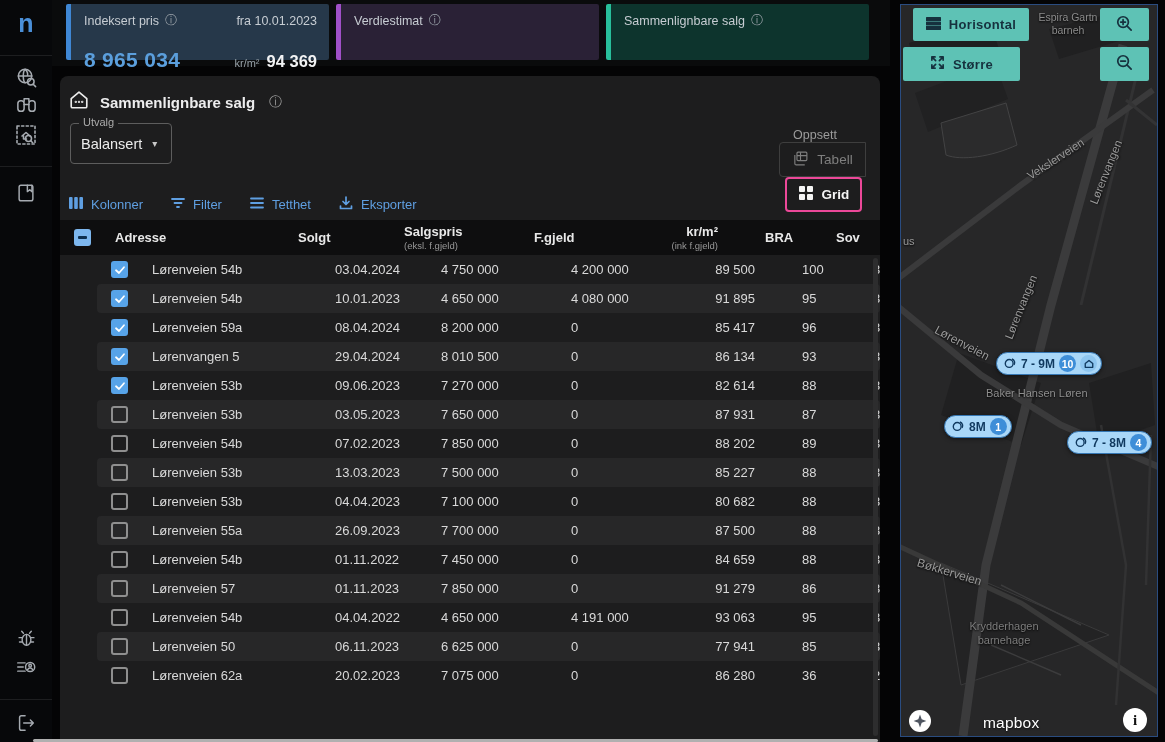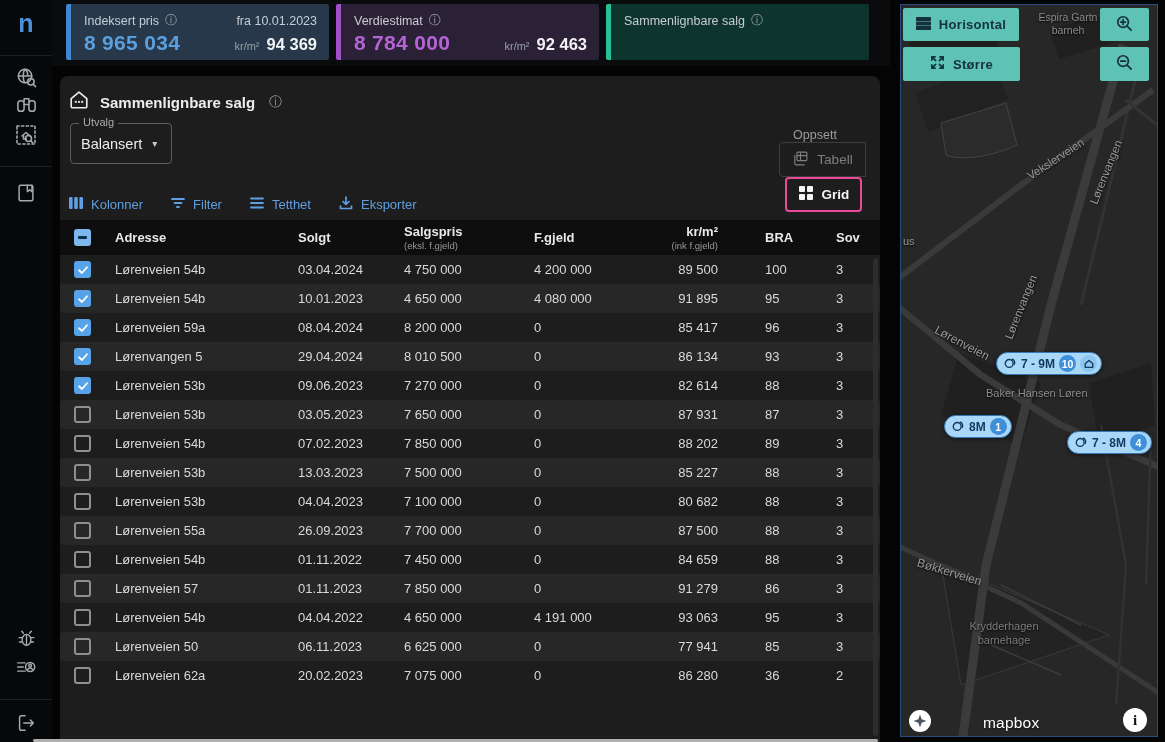--- a/index.html
+++ b/index.html
@@ -14,21 +14,21 @@
   .logo { position:absolute; left:9px; top:8px; width:34px; height:30px; display:flex; align-items:center; justify-content:center;
     color:#4a8fd8; font-size:25px; font-weight:800; }
 
   
   .topbar { position:absolute; left:52px; top:0; width:838px; height:66px; background:#0a0b0c; }
   .cards { position:absolute; left:14px; top:4px; display:flex; gap:7px; }
   .card { width:263px; height:56px; border-left:5px solid; padding:8px 12px 6px 13px; border-radius:2px; }
   .card-r1 { display:flex; justify-content:space-between; align-items:center; font-size:12.5px; color:#c7cdd3; }
   .card-label { display:flex; align-items:center; gap:6px; }
   .info-i { color:#9aa2a9; font-size:12px; }
-  .card-r2 { display:flex; justify-content:space-between; align-items:baseline; margin-top:2px; }
+  .card-r2 { display:flex; justify-content:space-between; align-items:baseline; margin-top:19px; }
   .card-value { font-size:21px; font-weight:700; letter-spacing:.3px; }
   .card-unit { font-size:11px; color:#97a1a8; margin-right:7px; }
   .card-unitval { font-size:16.5px; font-weight:700; color:#f2f3f4; }
   .card1 { background:#26384a; border-color:#3f87d4; } .card1 .card-value{ color:#5b9fdd; }
   .card2 { background:#2a2136; border-color:#a050c8; } .card2 .card-value{ color:#b563d6; }
   .card3 { background:#0d342d; border-color:#28bf9b; } .card3 .card-value{ color:#2ec9a0; }
 
   
   .main { position:absolute; left:60px; top:76px; width:820px; height:666px; background:#1d1d1e; border-radius:8px 8px 0 0; }
   .sec-head { position:absolute; left:8px; top:13px; display:flex; align-items:center; gap:10px; }
@@ -51,21 +51,21 @@
   .tool { display:flex; align-items:center; gap:7px; margin-right:27px; color:#5f9fe2; font-size:13px; font-weight:500; cursor:pointer; }
 
   .thead { position:absolute; left:0; top:144px; width:820px; height:35px; background:#0e0e0f; }
   .grid8 { display:grid; grid-template-columns:45px 183px 106px 130px 126px 68px 102px 60px; align-items:center; height:100%; }
   .hc { font-size:13px; font-weight:700; color:#e8e8e8; }
   .sub { font-size:9.5px; font-weight:400; color:#989898; margin-top:1px; }
   .pl10 { padding-left:10px; } .c-kr { text-align:right; display:flex; flex-direction:column; align-items:flex-end; }
   .c-bra { padding-left:47px; } .c-sov { padding-left:16px; }
   .c-check { display:flex; justify-content:center; }
 
-  .tbody { position:absolute; left:0; top:179px; width:820px; height:435px; display:flex; flex-direction:column; }
+  .tbody { position:absolute; left:0; top:179px; width:820px; height:435px; display:flex; flex-direction:column;padding-left:37px; }
   .trow { flex:1; font-size:13px; color:#d9d9d9; cursor:pointer; }
   .trow.alt { background:#272728; border-radius:4px; }
 
   .cb { width:17px; height:17px; border-radius:3px; border:2px solid #8f8f8f; display:flex; align-items:center; justify-content:center; cursor:pointer; }
   .cb.checked { background:#57a3e8; border-color:#57a3e8; }
   .cb.ind { background:#7db7ee; border-color:#7db7ee; }
   .cb.ind::after { content:""; width:9px; height:2.4px; background:#0e2f4e; border-radius:1px; }
 
   .vscroll { position:absolute; right:2px; top:182px; bottom:6px; width:5px; background:#2d2d2e; border-radius:3px; }
   .hscroll { position:absolute; left:33px; bottom:0; width:845px; height:3.5px; background:#b0b0b0; border-radius:2px; z-index:6; }
@@ -179,24 +179,20 @@
         <span class="card-value">8 965 034</span>
         <span><span class="card-unit">kr/m²</span><span class="card-unitval">94 369</span></span>
       </div>
     </div>
     <div class="card card2">
       <div class="card-r1">
         <span class="card-label">
             <span>Verdiestimat</span>
             <span class="info-i">ⓘ</span>
           </span>
-      </div>
-      <div class="card-r2">
-        <span class="card-value">8 784 000</span>
-        <span><span class="card-unit">kr/m²</span><span class="card-unitval">92 463</span></span>
       </div>
     </div>
     <div class="card card3">
       <div class="card-r1">
         <span class="card-label">
             <span>Sammenlignbare salg</span>
             <span class="info-i">ⓘ</span>
           </span>
       </div>
     </div>
@@ -539,21 +535,21 @@
   <div class="map-label" style="left:86px; top:296px; transform:rotate(-68deg)">Lørenvangen</div>
   <div class="map-label" style="left:31px; top:331px; transform:rotate(28deg); font-size:12px">Lørenveien</div>
   <div class="map-label" style="left:85px; top:382px; font-size:11px; color:#8d8d8d">Baker Hansen Løren</div>
   <div class="map-label" style="left:15px; top:560px; transform:rotate(17deg); font-size:12px">Bøkkerveien</div>
   <div class="map-label" style="left:58px; top:614px; width:90px; text-align:center; font-size:11px; color:#7d7d7d; white-space:normal; line-height:1.3">
     <span>Krydderhagen</span><br>
     <span>barnehage</span>
   </div>
   <div class="map-label" style="left:2px; top:230px; font-size:11px">us</div>
 
-  <button class="teal-btn" style="left:2px; top:3px; width:116px; height:33px">
+  <button class="teal-btn" style="left:12px; top:3px; width:116px; height:33px">
     <span><svg width="15" height="13" viewBox="0 0 15 13">
           <g fill="#16313e">
             <rect x="0" y="1" width="15" height="2.2" rx="1"></rect>
             <rect x="0" y="5.4" width="15" height="2.2" rx="1"></rect>
             <rect x="0" y="9.8" width="15" height="2.2" rx="1"></rect>
           </g>
         </svg></span>
     <span>Horisontal</span>
   </button>
   <button class="teal-btn" style="left:2px; top:42px; width:117px; height:34px">

